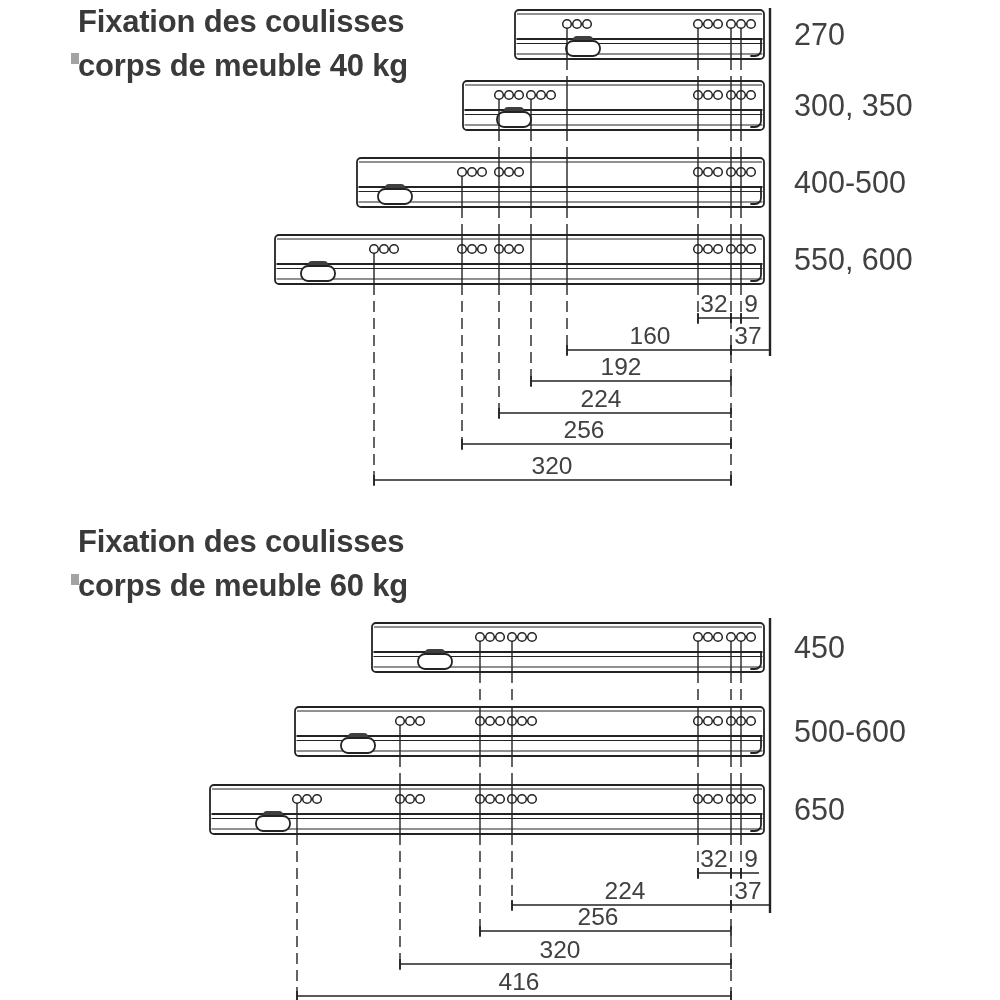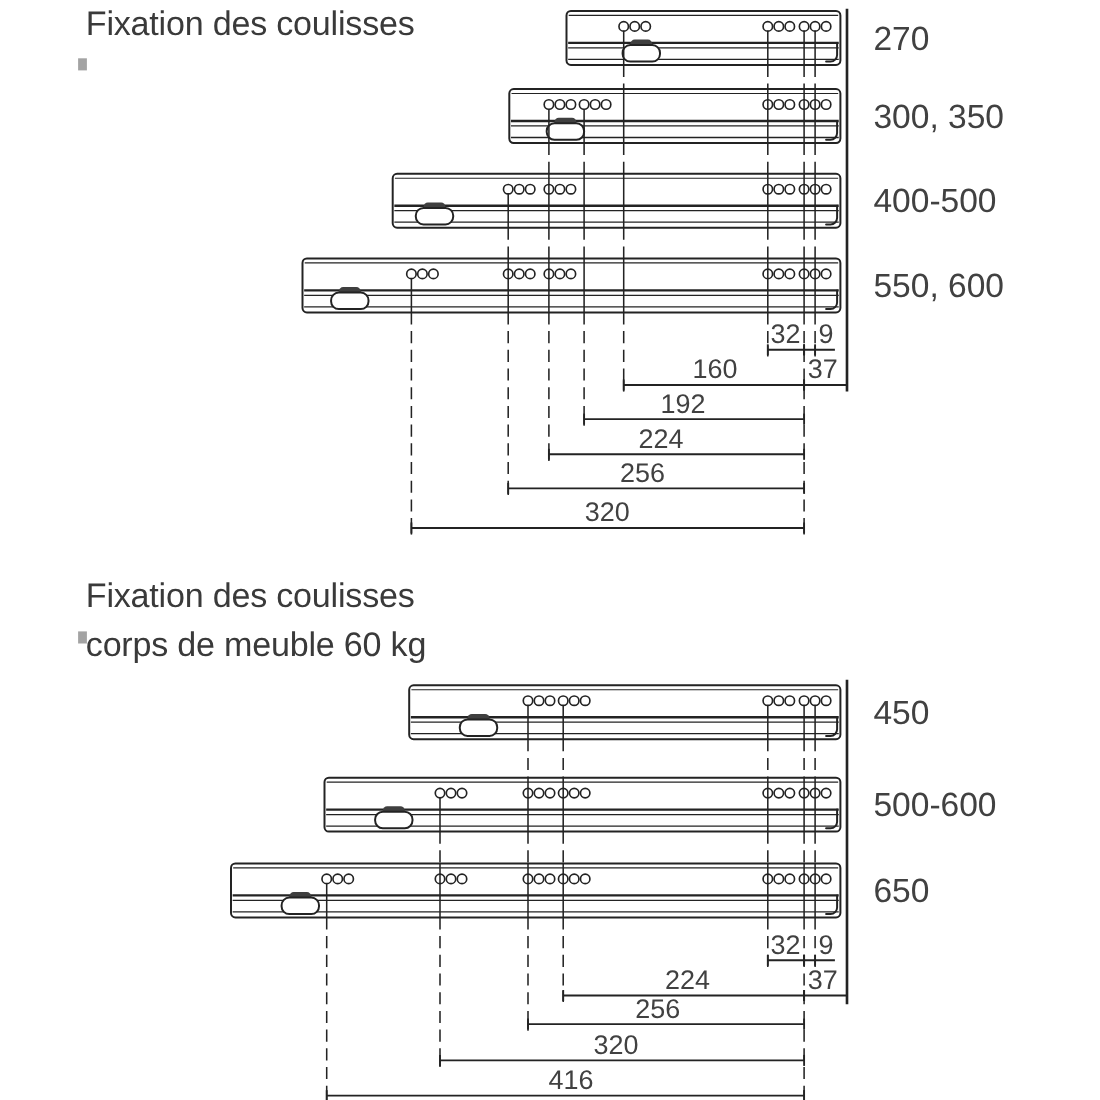--- a/index.html
+++ b/index.html
@@ -2,34 +2,35 @@
 <html><head>
 <meta charset="utf-8">
 <style>
   html,body{margin:0;padding:0;background:#fff;}
   .canvas{
     position:relative;width:1000px;height:1000px;background:#ffffff;
     font-family:"Liberation Sans","DejaVu Sans",sans-serif;overflow:hidden;
   }
   .section-title{
     position:absolute;left:78px;font-size:31px;line-height:44px;
-    color:#3a3a3a;font-weight:400;letter-spacing:-0.2px;white-space:nowrap;
+    color:#3a3a3a;font-weight:700;letter-spacing:-0.2px;white-space:nowrap;
   }
   .margin-bullet{
     position:absolute;left:71px;width:8px;height:11px;background:#a3a3a3;
   }
   #diagram-svg{position:absolute;left:0;top:0;}
 </style>
 </head>
 <body>
 
 <div class="canvas">
 
   <div class="section-title" id="title-0" style="top: 0px; color: rgb(58, 58, 58);">
     <div>Fixation des coulisses</div>
+    <div>corps de meuble 40 kg</div>
   </div>
   <div class="margin-bullet" id="bullet-0" style="top: 53px; background: rgb(163, 163, 163);"></div>
 
   <div class="section-title" id="title-1" style="top: 520px; color: rgb(58, 58, 58);">
     <div>Fixation des coulisses</div>
     <div>corps de meuble 60 kg</div>
   </div>
   <div class="margin-bullet" id="bullet-1" style="top: 574px; background: rgb(163, 163, 163);"></div>
 
   <svg id="diagram-svg" width="1000" height="1000" viewBox="0 0 1000 1000">

